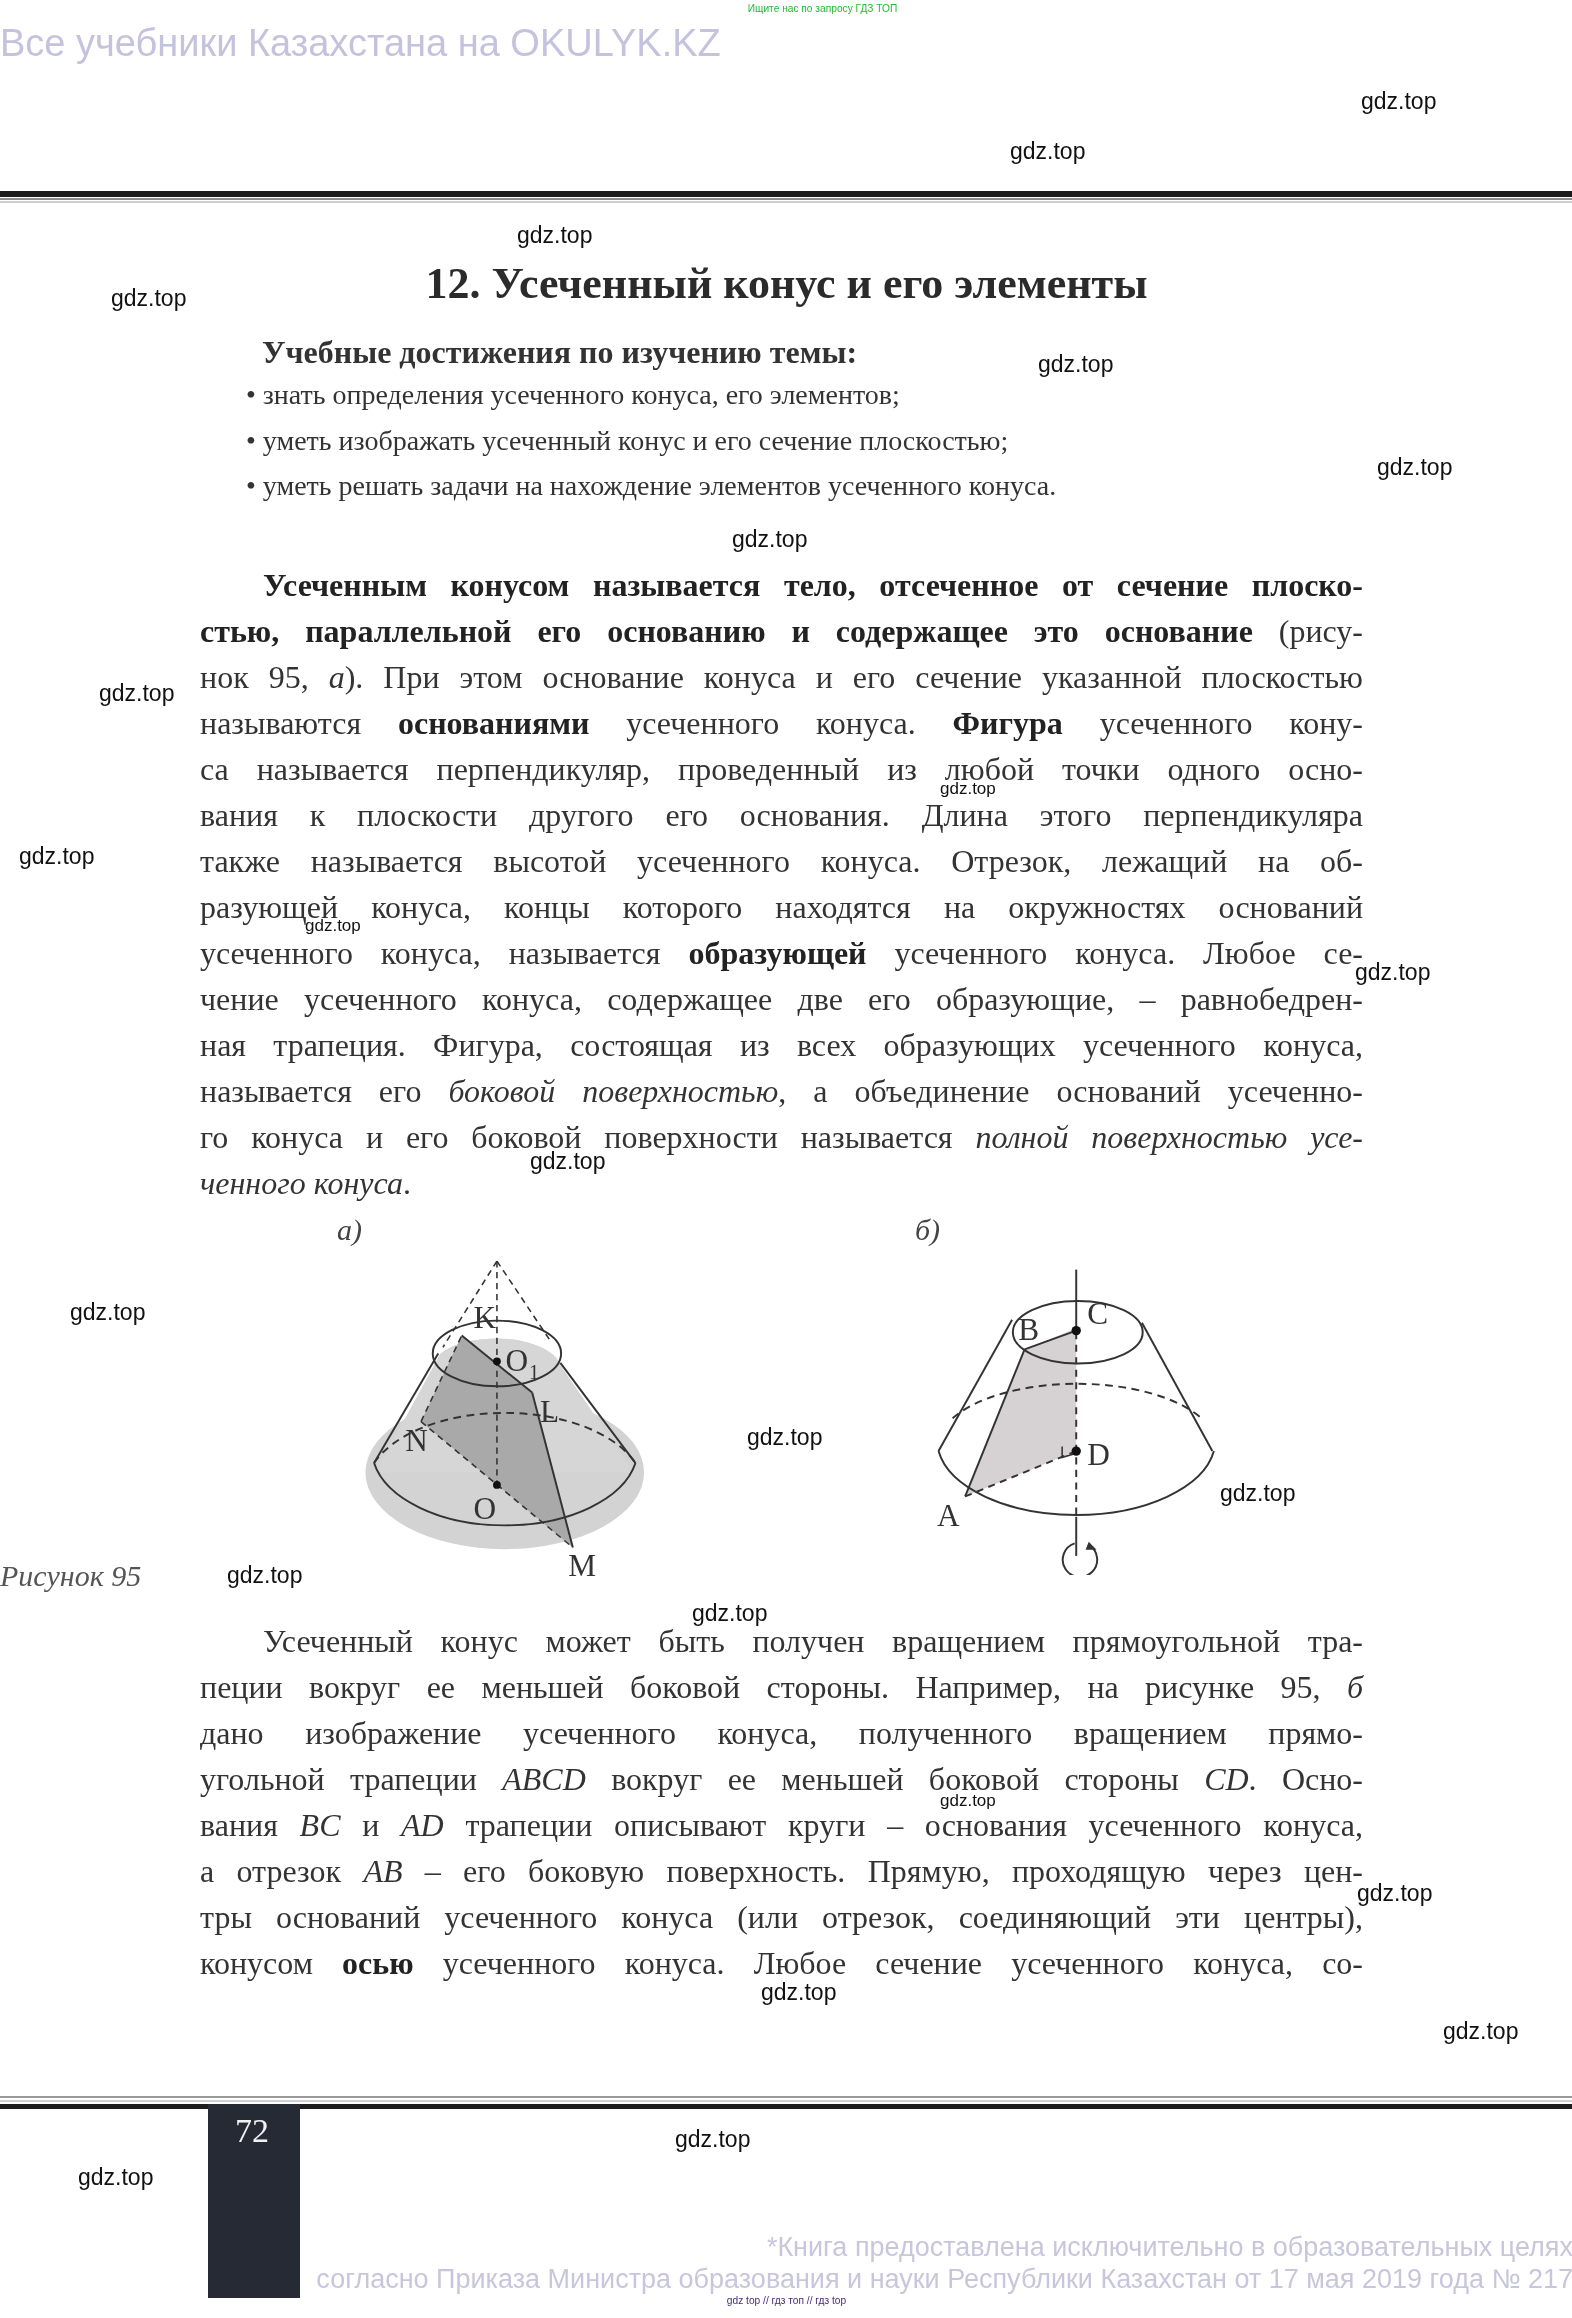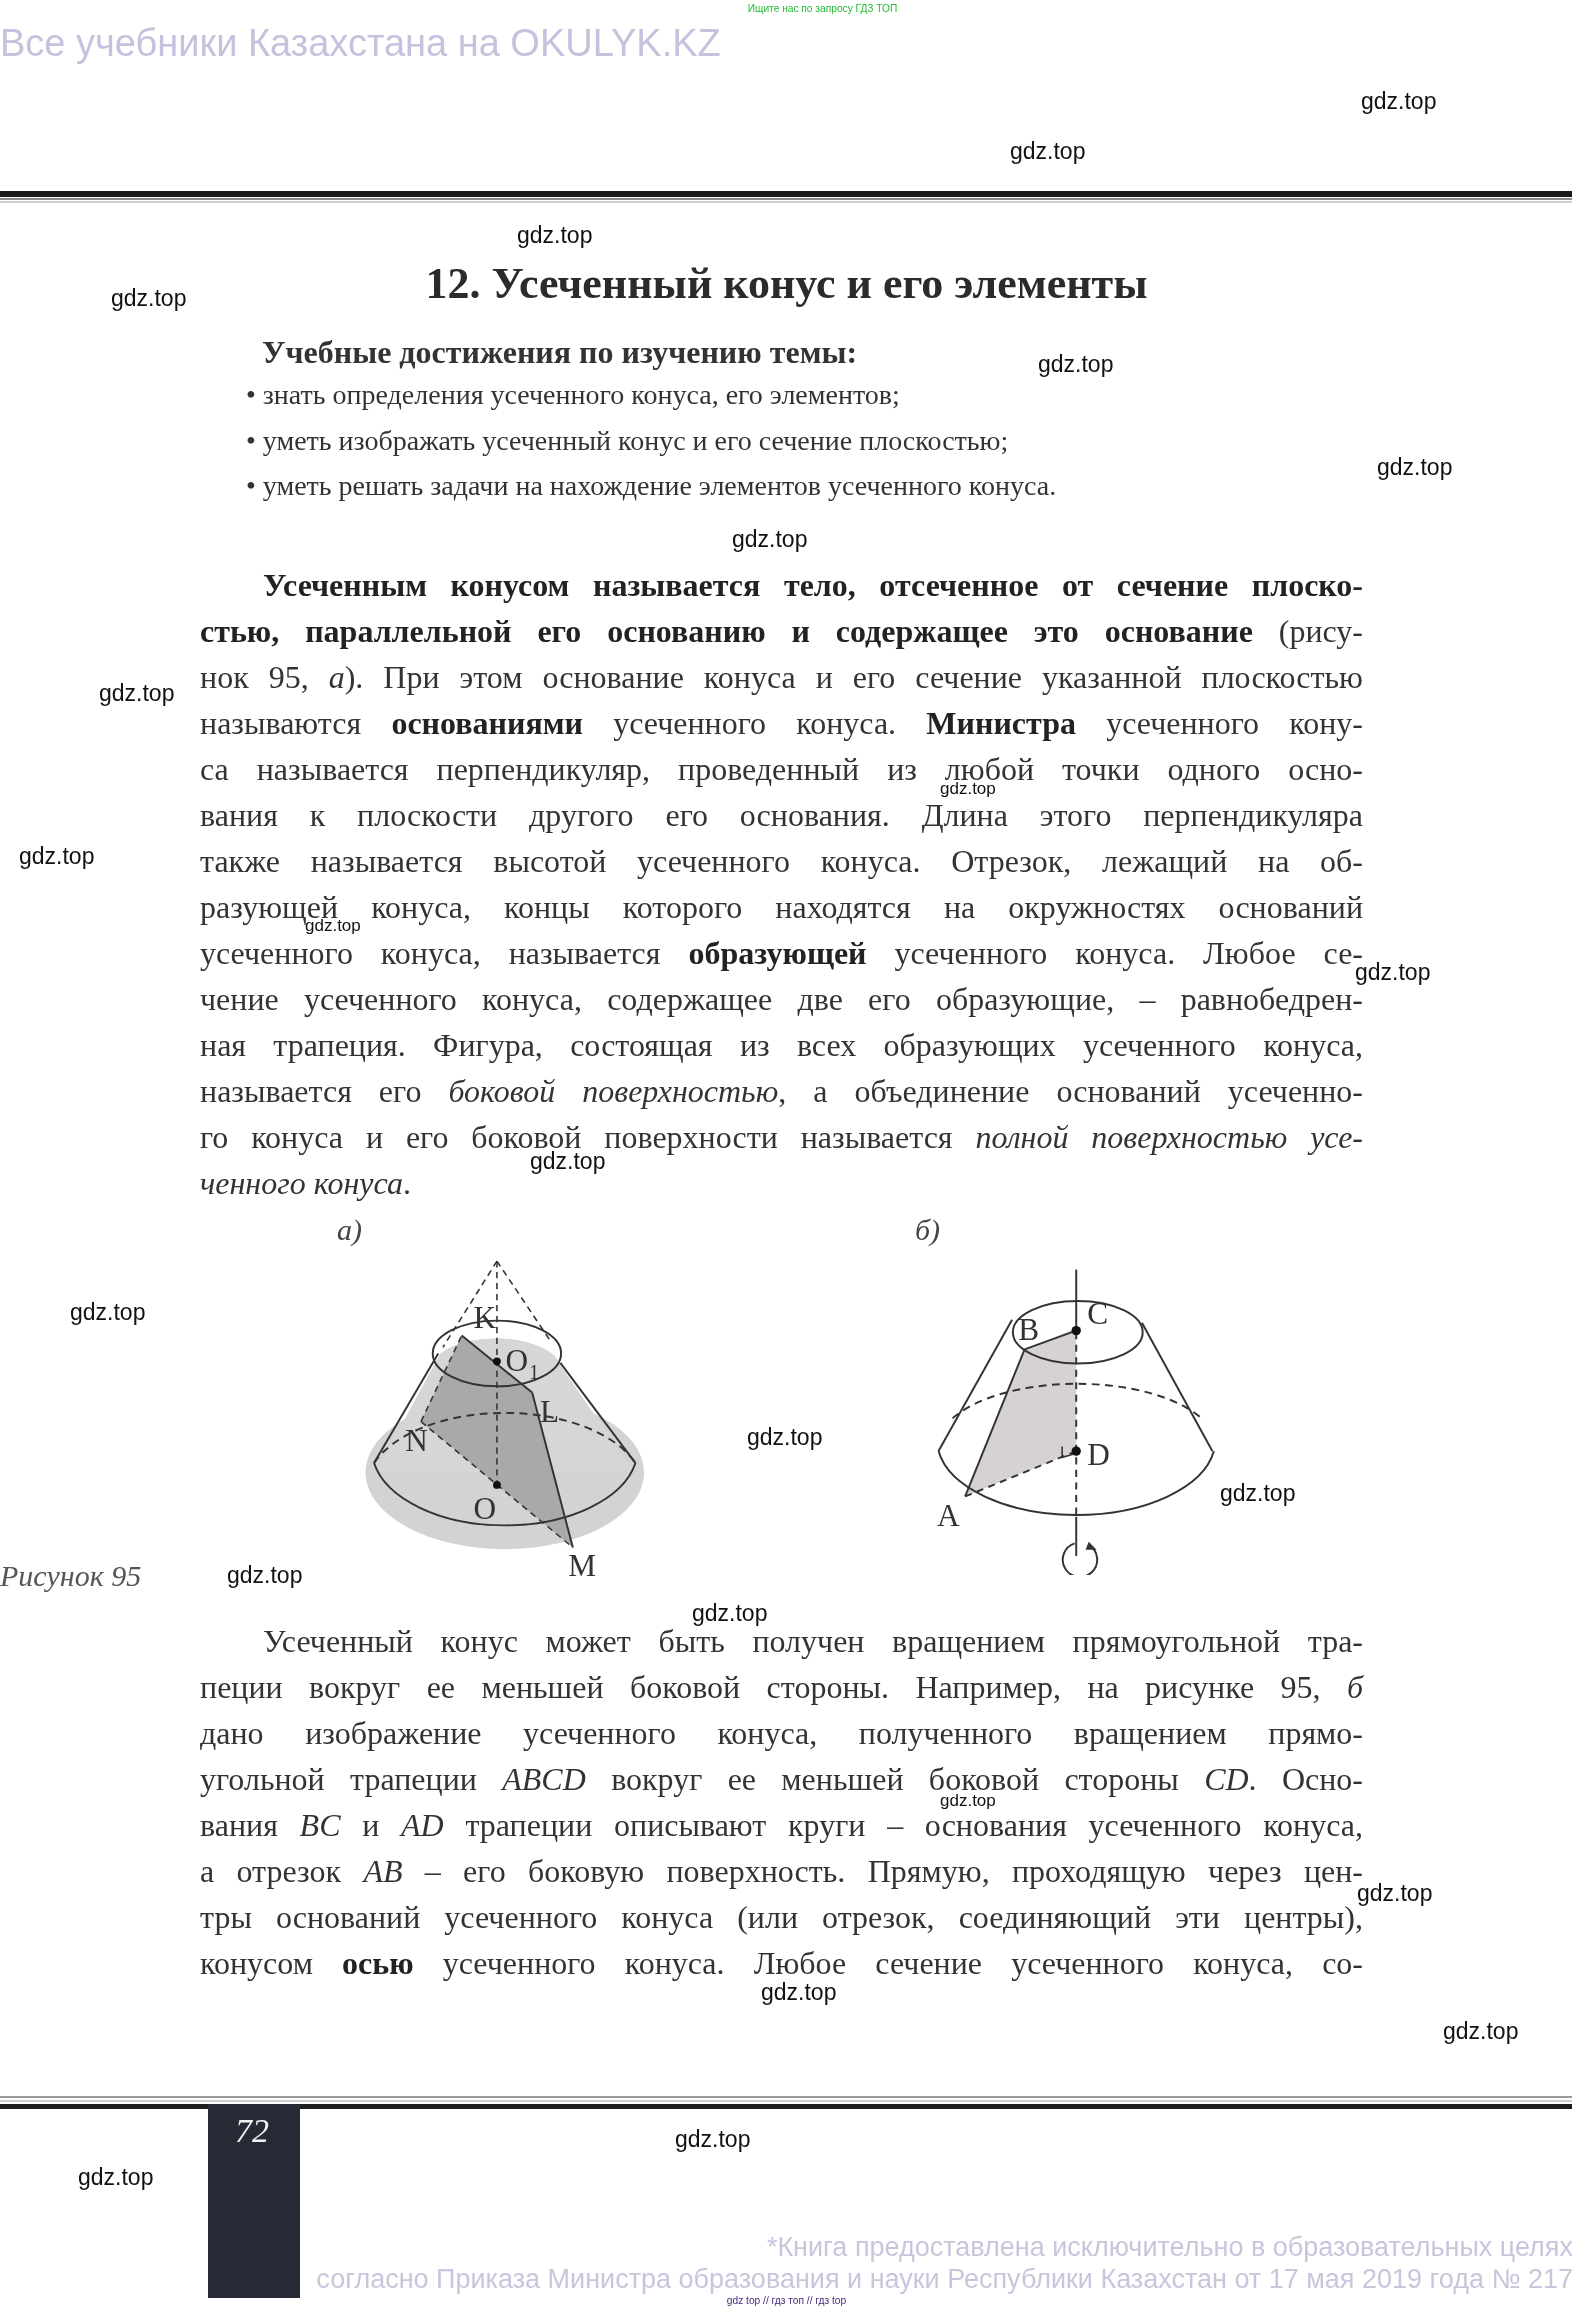--- a/index.html
+++ b/index.html
@@ -23,21 +23,21 @@
   .para .line { display:block; text-align:justify; text-align-last:justify; white-space:nowrap; }
   b { font-weight:bold; color:#222; }
   i { font-style:italic; }
   .fig-label { font-size:30px; font-style:italic; color:#444; }
   .caption { left:0; width:1573px; top:1559px; text-align:left; font-size:30px; font-style:italic; color:#555; }
   .rule-bot { left:0; width:1573px; top:2096px; height:15.7px; }
   .rule-bot .l1 { position:absolute; left:0; right:0; top:0; height:2.3px; background:#9a9a9a; }
   .rule-bot .l2 { position:absolute; left:0; right:0; top:3.9px; height:2.3px; background:#d0d0d0; }
   .rule-bot .l3 { position:absolute; left:0; right:0; top:7.8px; height:5.5px; background:#1d1d1d; }
   .page-tab { left:208px; top:2104px; width:92px; height:194px; background:#262a35; }
-  .page-num { left:208px; top:2112px; width:88px; text-align:center; font-size:34px; color:#f2f2f2;font-style:italic; }
+  .page-num { left:208px; top:2112px; width:88px; text-align:center; font-size:34px; color:#f2f2f2; }
   .disclaimer { left:0; width:1573px; text-align:right; font-family:"Liberation Sans", sans-serif;
                 font-size:27px; color:#c8c6dc; }
   .foot-links { left:0; width:1573px; top:2295px; text-align:center; font-family:"Liberation Sans", sans-serif;
                 font-size:10.2px; color:#4b2a7a; }
   svg text { font-family:"Liberation Serif", serif; }
 </style>
 </head>
 <body>
 
 <div class="abs search-hint">Ищите нас по запросу ГДЗ ТОП</div>
@@ -77,21 +77,21 @@
 <div class="abs title">12.  Усеченный конус и его элементы</div>
 <div class="abs goals-head">Учебные достижения по изучению темы:</div>
 <div class="abs goal" style="top:379px">• знать определения усеченного конуса, его элементов;</div>
 <div class="abs goal" style="top:425px">• уметь изображать усеченный конус и его сечение плоскостью;</div>
 <div class="abs goal" style="top:470px">• уметь решать задачи на нахождение элементов усеченного конуса.</div>
 
 <div class="abs para" style="top:562px">
     <span class="line" style="text-indent: 63px;"><b>Усеченным конусом называется тело, отсеченное от сечение плоско-</b></span>
     <span class="line"><b>стью, параллельной его основанию и содержащее это основание</b><span> (рису-</span></span>
     <span class="line"><span>нок 95, </span><i>а</i><span>). При этом основание конуса и его сечение указанной плоскостью</span></span>
-    <span class="line"><span>называются </span><b>основаниями</b><span> усеченного конуса. </span><b>Министра</b><span> усеченного кону-</span></span>
+    <span class="line"><span>называются </span><b>основаниями</b><span> усеченного конуса. </span><b>Фигура</b><span> усеченного кону-</span></span>
     <span class="line"><span>са называется перпендикуляр, проведенный из любой точки одного осно-</span></span>
     <span class="line"><span>вания к плоскости другого его основания. Длина этого перпендикуляра</span></span>
     <span class="line"><span>также называется высотой усеченного конуса. Отрезок, лежащий на об-</span></span>
     <span class="line"><span>разующей конуса, концы которого находятся на окружностях оснований</span></span>
     <span class="line"><span>усеченного конуса, называется </span><b>образующей</b><span> усеченного конуса. Любое се-</span></span>
     <span class="line"><span>чение усеченного конуса, содержащее две его образующие, – равнобедрен-</span></span>
     <span class="line"><span>ная трапеция. Фигура, состоящая из всех образующих усеченного конуса,</span></span>
     <span class="line"><span>называется его </span><i>боковой поверхностью</i><span>, а объединение оснований усеченно-</span></span>
     <span class="line"><span>го конуса и его боковой поверхности называется </span><i>полной поверхностью усе-</i></span>
     <span class="line" style="text-align-last: left;"><i>ченного конуса</i><span>.</span></span>

